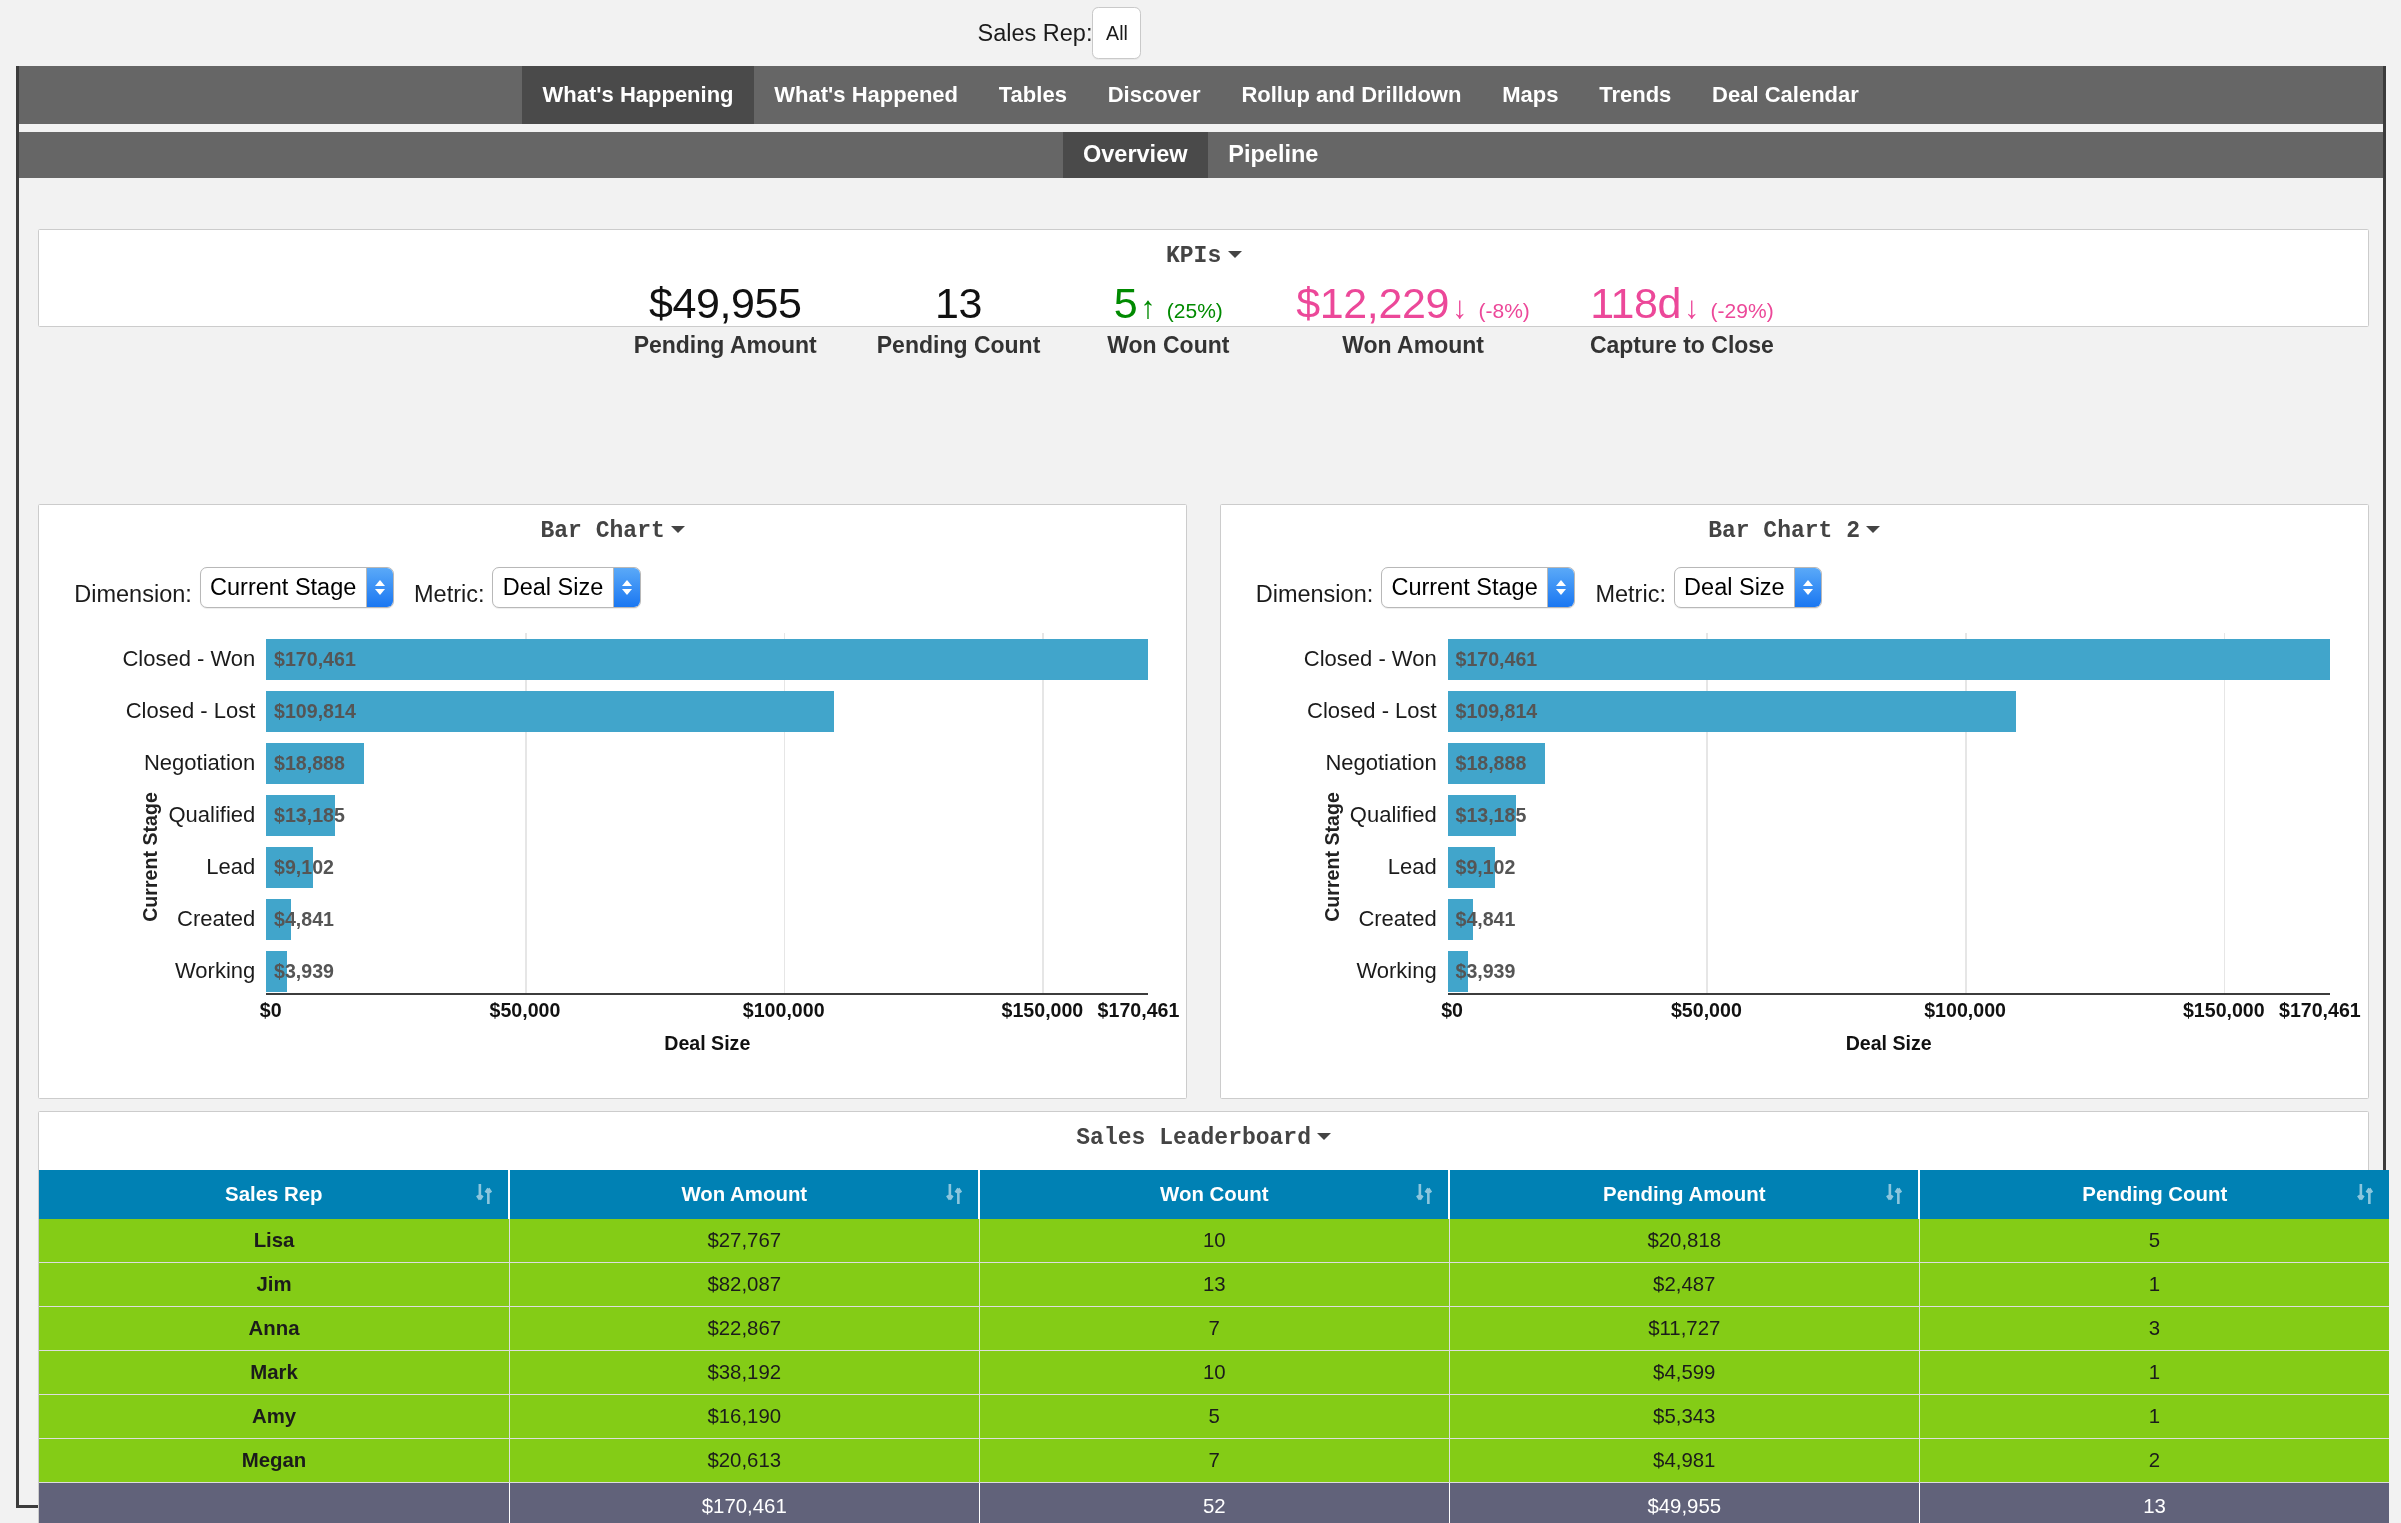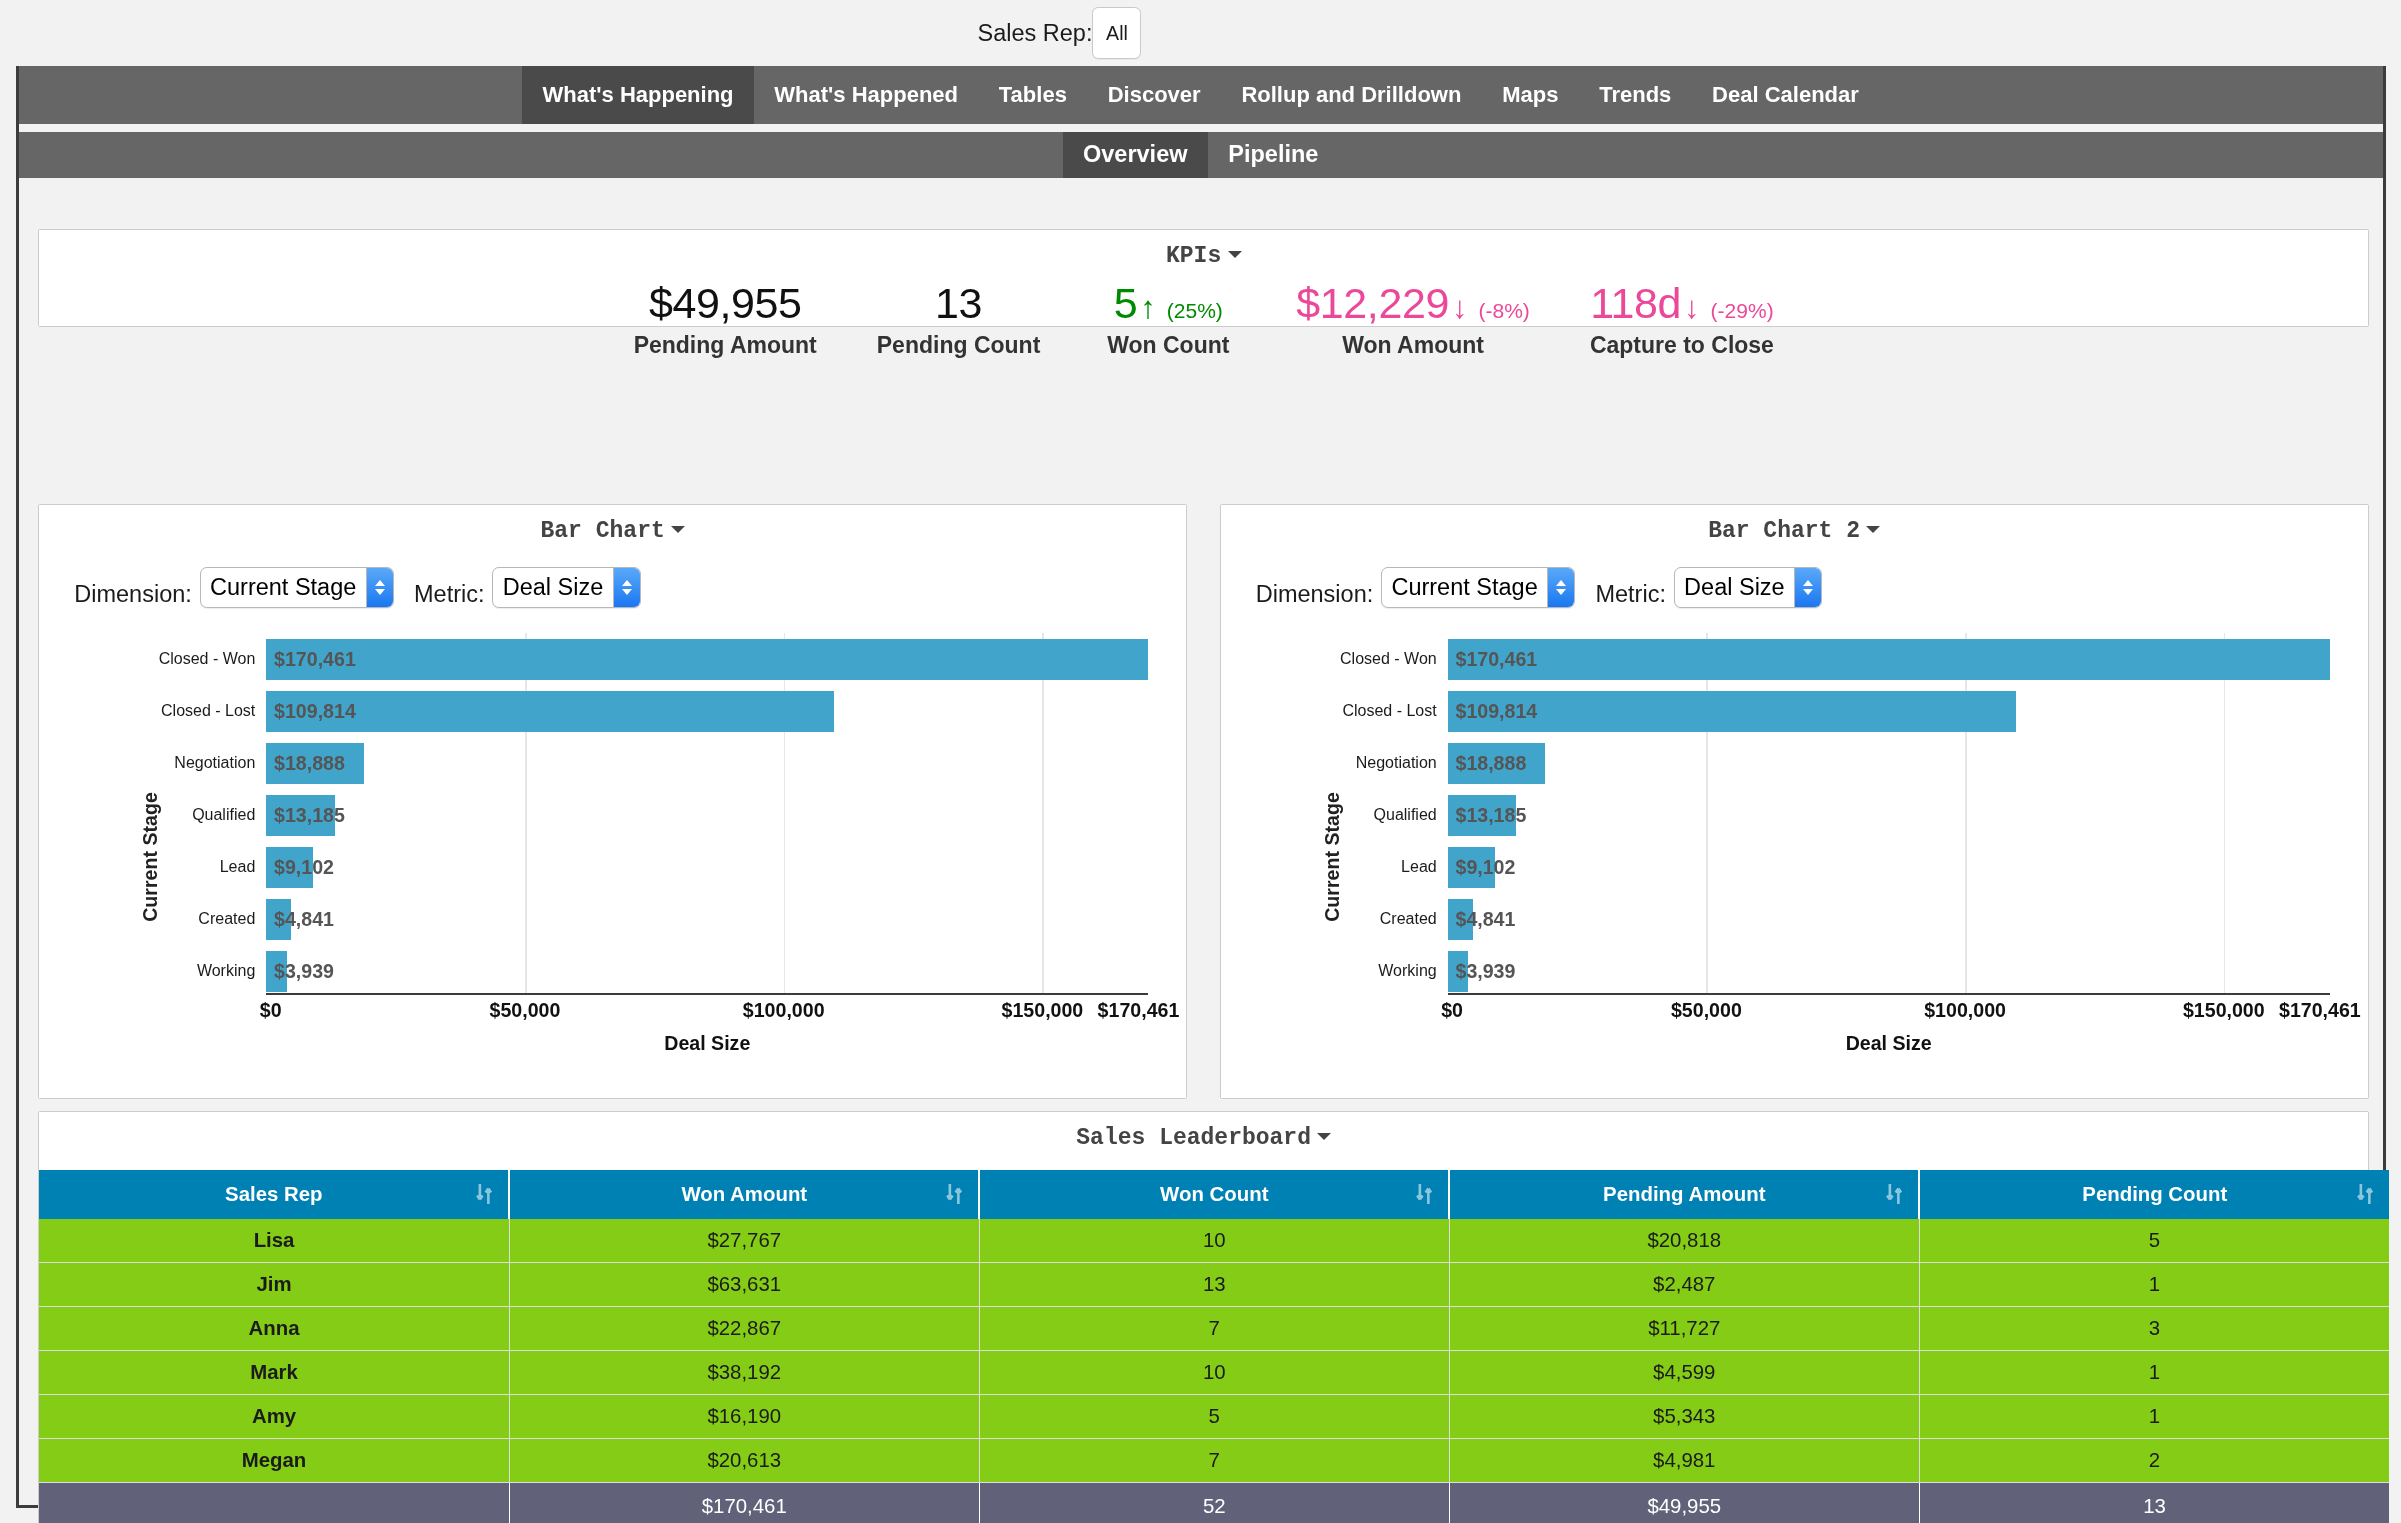--- a/index.html
+++ b/index.html
@@ -248,21 +248,21 @@
     display: flex;
     align-items: center;
   }
   .bar {
     height: 41px;
     background: #41a5cb;
   }
   .bar-cat {
     position: absolute;
     right: calc(100% + 11px);
-    font-size: 16px;
+    font-size: 22px;
     color: #1b1b1b;
     white-space: nowrap;
   }
   .bar-val {
     position: absolute;
     font-size: 19.6px;
     font-weight: bold;
     color: #555555;
     white-space: nowrap;
     margin-left: 7.8px;
@@ -607,21 +607,21 @@
       <tbody id="lb-body">
           <tr>
             <td>Lisa</td>
             <td>$27,767</td>
             <td>10</td>
             <td>$20,818</td>
             <td>5</td>
           </tr>
           <tr>
             <td>Jim</td>
-            <td>$63,631</td>
+            <td>$82,087</td>
             <td>13</td>
             <td>$2,487</td>
             <td>1</td>
           </tr>
           <tr>
             <td>Anna</td>
             <td>$22,867</td>
             <td>7</td>
             <td>$11,727</td>
             <td>3</td>

